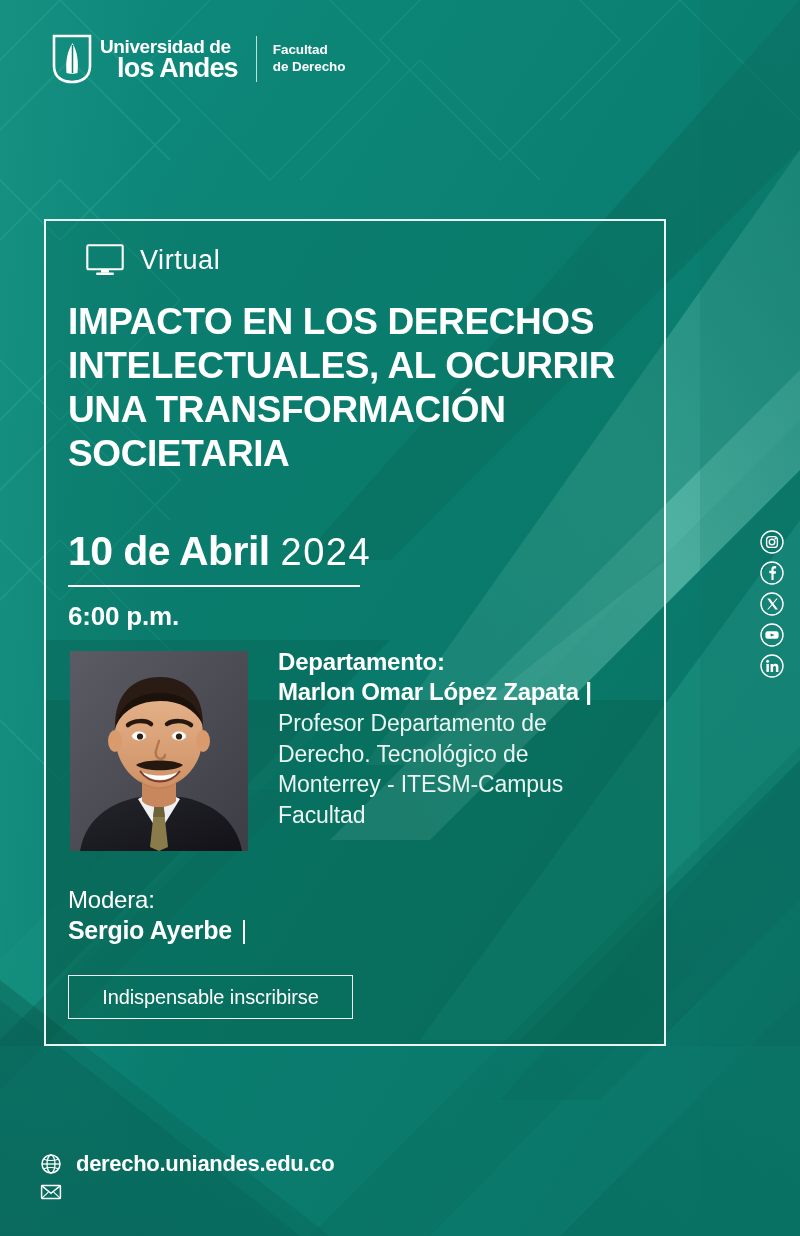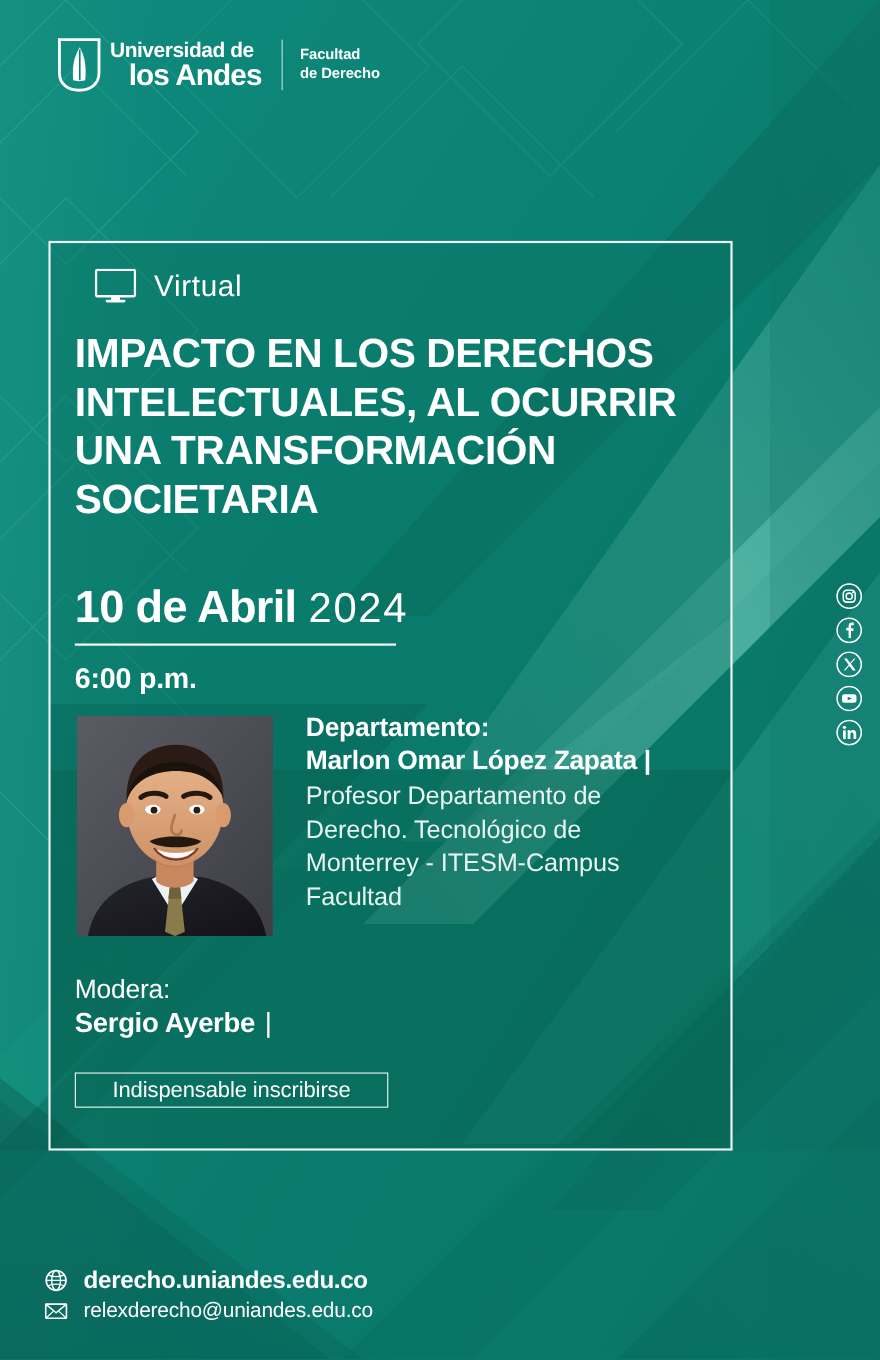--- a/index.html
+++ b/index.html
@@ -95,21 +95,21 @@
     position:absolute; left:68px; top:884px; z-index:6; color:#fff;
   }
   .mod-role{ font-size:24px; font-weight:300; line-height:1.3; letter-spacing:-0.2px;}
   .mod-line{ display:flex; align-items:baseline; margin-top:1px;text-align:center;}
   .mod-name{ font-size:25px; font-weight:700; letter-spacing:-0.3px; }
   .mod-sep{ font-size:25px; font-weight:300; margin:0 9px; color:#fff;}
   .mod-sem{ font-size:24px; font-weight:300; color:#e9f5f2; letter-spacing:-0.1px;}
 
   
   .reg-box{
-    position:absolute; left:68px; top:975px; width:285px; height:32px; z-index:6;
+    position:absolute; left:68px; top:975px; width:285px; height:44px; z-index:6;
     border:1.5px solid rgba(255,255,255,.95);
     display:flex; align-items:center; justify-content:center;
   }
   .reg-label{ color:#fff; font-size:20px; font-weight:400; letter-spacing:-0.1px;}
 
   
   .social{
     position:absolute; left:760px; top:530px; z-index:6;
     display:flex; flex-direction:column; gap:7px; align-items:center;
   }
@@ -375,15 +375,14 @@
     </svg>
     <span class="f-web">derecho.uniandes.edu.co</span>
   </div>
   <div class="f-row">
     <svg class="f-ico" viewBox="0 0 22 22">
       <rect x="1.6" y="4.6" width="18.8" height="12.8" rx="0.6" fill="none" stroke="#fff" stroke-width="1.5"></rect>
       <path d="M1.6 4.6 L11 12.4 L20.4 4.6" fill="none" stroke="#fff" stroke-width="1.4"></path>
       <path d="M1.6 17.4 L8.4 11.2" fill="none" stroke="#fff" stroke-width="1.1"></path>
       <path d="M20.4 17.4 L13.6 11.2" fill="none" stroke="#fff" stroke-width="1.1"></path>
     </svg>
-    <span class="f-mail">relexderecho@uniandes.edu.co</span>
   </div>
 </div>
 
 </body></html>

